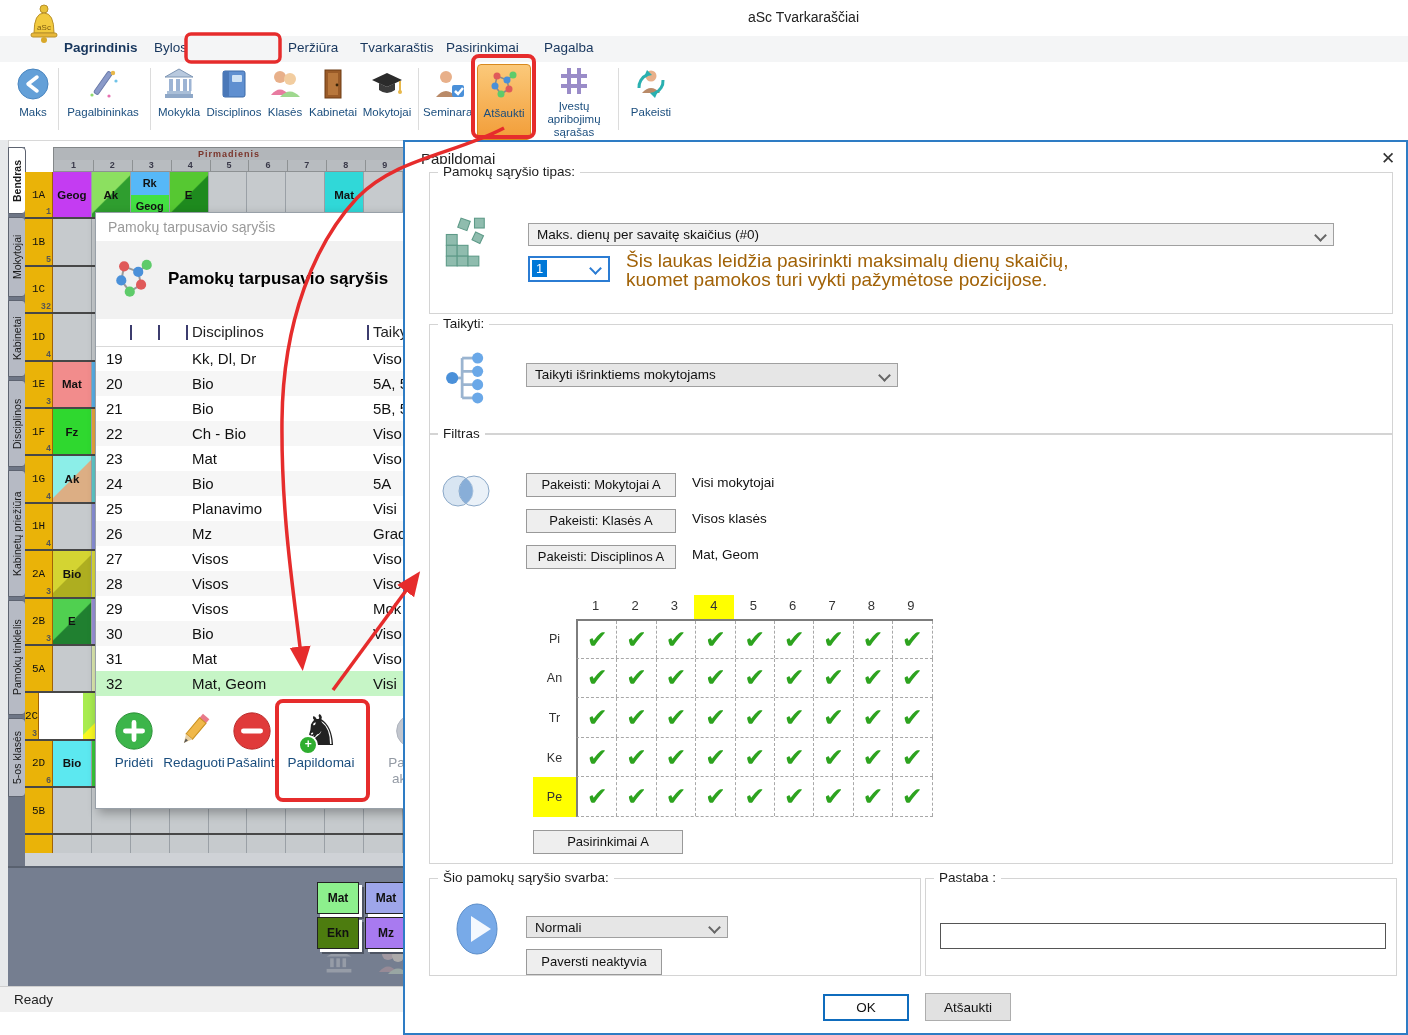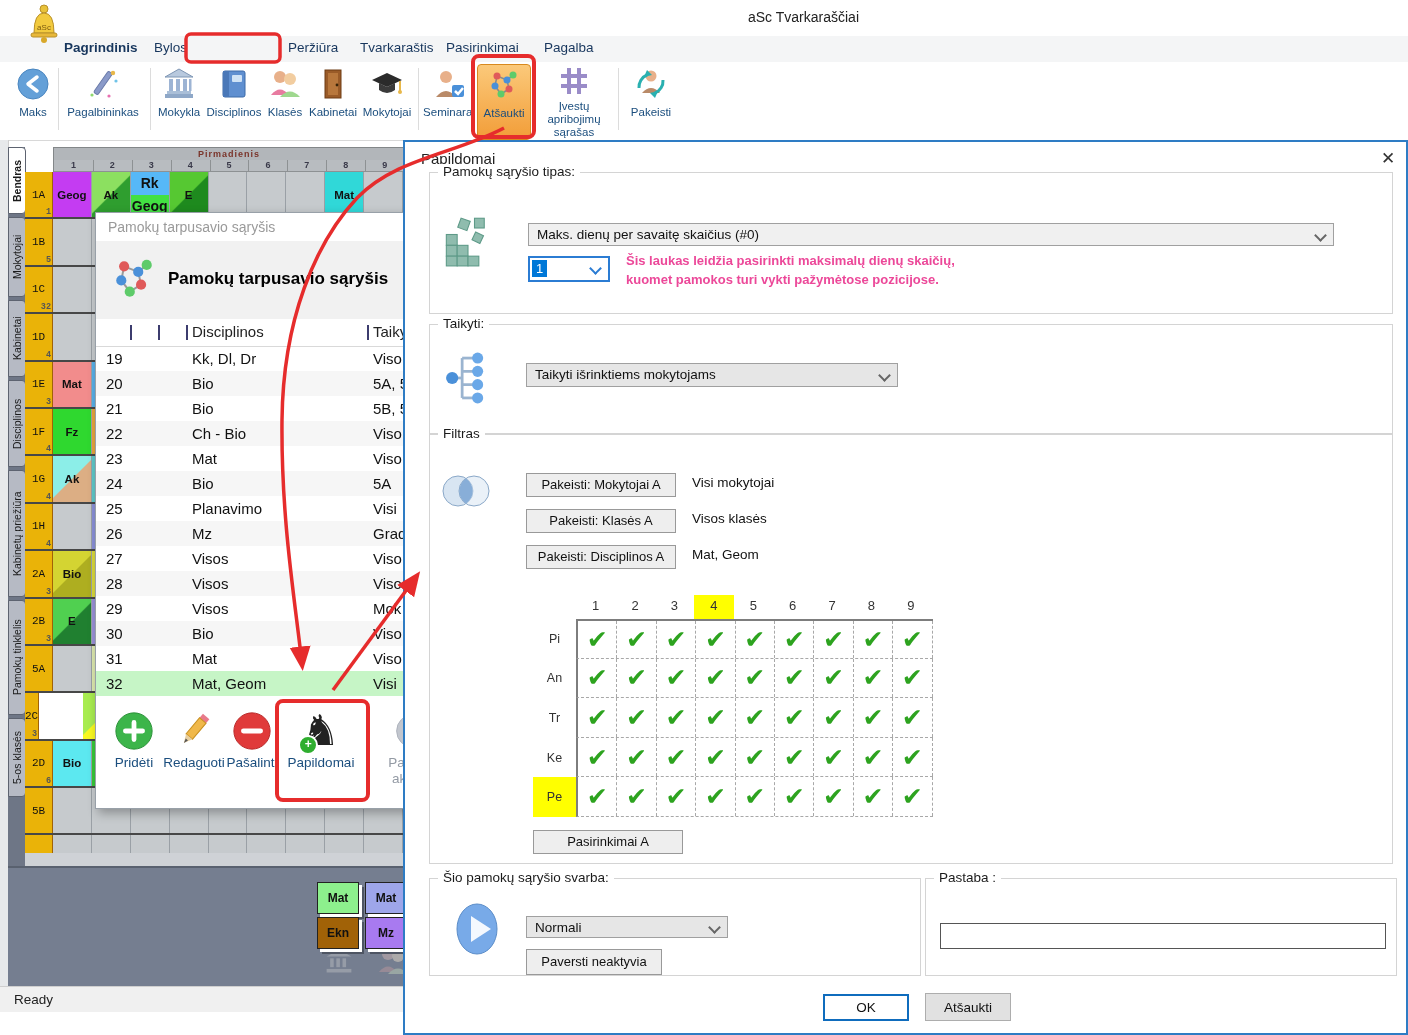--- a/index.html
+++ b/index.html
@@ -36,21 +36,21 @@
           font-size:9px;font-weight:bold;color:#3a3a4a;text-align:center;line-height:11px;}
   #ttrows{left:25px;top:172px;width:378px;}
   .ttrow{position:relative;height:45.4px;border-bottom:2px solid #474747;display:flex;}
   .tthead{width:28px;background:#eab308;border-right:1px solid #a16207;position:relative;
           font-size:11px;color:#111;display:flex;align-items:center;justify-content:center;font-family:Liberation Mono, monospace;}
   .ttcount{position:absolute;right:1px;bottom:0;font-size:8.5px;font-weight:bold;color:#555;}
   .ttcells{display:flex;flex:1;}
   .ttcell{width:38.9px;background:#c6cacd;border-right:1px solid #9aa0a6;box-sizing:border-box;
           font-size:11.5px;font-weight:bold;display:flex;align-items:center;justify-content:center;}
   .ttcell.stack{flex-direction:column;padding:0;}
-  .tthalf{width:100%;height:50%;display:flex;align-items:center;justify-content:center;font-size:14px;font-weight:bold;}
+  .tthalf{width:100%;height:50%;display:flex;align-items:center;justify-content:center;font-size:11px;font-weight:bold;}
   #ttfiller{left:25px;top:853px;width:378px;height:13px;background:#cfd2d6;}
 
   #unsched{left:8px;top:866px;width:395px;height:120px;background:#757e90;border-top:2px solid #59616f;}
   .card{position:absolute;width:40px;height:30px;border:1px solid #222;font-size:12px;font-weight:bold;
         display:flex;align-items:center;justify-content:center;box-shadow:3px 3px 0 #fff,5px 5px 0 #4e5563;}
   .ghosticon{position:absolute;opacity:.55;filter:grayscale(60%);}
   #statusbar{left:0;top:986px;width:403px;height:26px;background:#f0f0f0;border-top:1px solid #cfcfcf;
              font-size:13.5px;color:#222;line-height:25px;padding-left:14px;box-sizing:border-box;}
 
   
@@ -86,21 +86,21 @@
   .group{position:absolute;border:1px solid #d4d4d4;}
   .glabel{position:absolute;top:-9px;left:8px;background:#fff;padding:0 5px;font-size:13.5px;color:#1a1a1a;}
   .ddl{position:absolute;background:#f0f0f0;border:1px solid #a0a0a0;font-size:13.5px;color:#111;
        padding:3px 22px 3px 8px;box-sizing:border-box;white-space:nowrap;overflow:hidden;}
   .chev{position:absolute;right:8px;top:7px;width:7px;height:7px;border-right:2px solid #666;border-bottom:2px solid #666;
         transform:rotate(45deg);}
   .pbtn{position:absolute;background:#eee;border:1px solid #999;font-size:13px;color:#111;text-align:center;}
   .pval{position:absolute;font-size:13.5px;color:#111;}
   #combo1{left:122px;top:85px;width:82px;height:26px;background:#fff;border:2px solid #2b7cd3;box-sizing:border-box;}
   #combo1 .sel{position:absolute;left:2px;top:2px;background:#0078d7;color:#fff;font-size:13px;padding:1px 4px;}
-  .desc{position:absolute;font-size:13px;color:#ec4899;line-height:19px;font-weight:bold;}
+  .desc{position:absolute;font-size:19px;color:#a16207;line-height:19px;}
 
   #pgrid-head{position:absolute;left:128px;top:453px;height:24px;display:flex;}
   .pg-corner{width:43px;}
   .pg-col{width:39.4px;text-align:center;font-size:13px;color:#333;line-height:22px;}
   .pg-col.hl{background:#ffff00;}
   #pgrid-body{position:absolute;left:128px;top:477px;}
   .pg-row{display:flex;height:39.6px;}
   .pg-day{width:43px;font-size:12.5px;color:#333;display:flex;align-items:center;justify-content:center;}
   .pg-day.hl{background:#ffff00;}
   .pg-cells{display:flex;border-bottom:1px dashed #a8a8a8;}
@@ -547,21 +547,21 @@
     <span class="ghosticon" style="left:368px;top:76px">
       <svg width="34" height="34" viewBox="0 0 34 34">
           <circle cx="12" cy="10" r="6" fill="#e0a8a8"></circle>
       <path d="M3 28 q9 -11 18 0 z" fill="#d88a9a"></path>
           <circle cx="22" cy="12" r="6" fill="#e8cda8"></circle>
       <path d="M12 30 q10 -11 20 0 z" fill="#a8cf9a"></path>
         </svg>
     </span>
   <div class="card" style="left: 309px; top: 14px; background: rgb(141, 240, 141);">Mat</div>
       <div class="card" style="left: 357px; top: 14px; background: rgb(158, 166, 234);">Mat</div>
-      <div class="card" style="left: 309px; top: 49px; background: #a16207;">Ekn</div>
+      <div class="card" style="left: 309px; top: 49px; background: #4d7c0f;">Ekn</div>
       <div class="card" style="left: 357px; top: 49px; background: rgb(168, 122, 240);">Mz</div>
     </div>
   <div class="abs" id="statusbar">Ready</div>
 </div>
 
 <div class="abs" id="rel-dialog">
   <span class="abs" id="rel-title">Pamokų tarpusavio sąryšis</span>
   <div class="abs" id="rel-head">
     <span class="abs" style="left:14px;top:14px">
       <svg width="48" height="48" viewBox="0 0 34 34">

